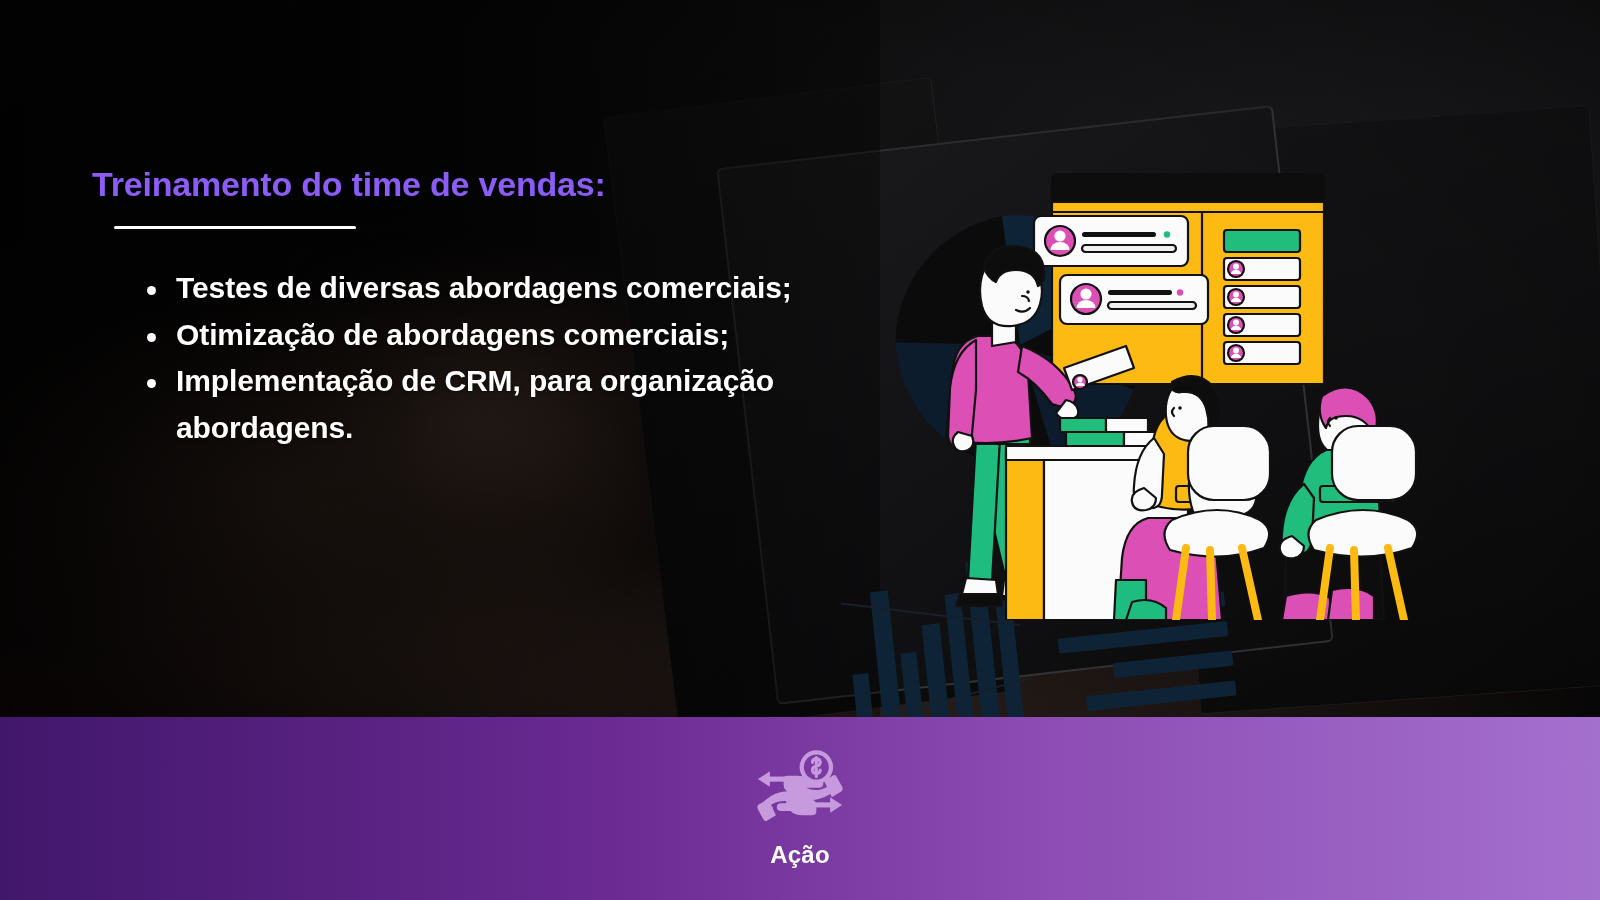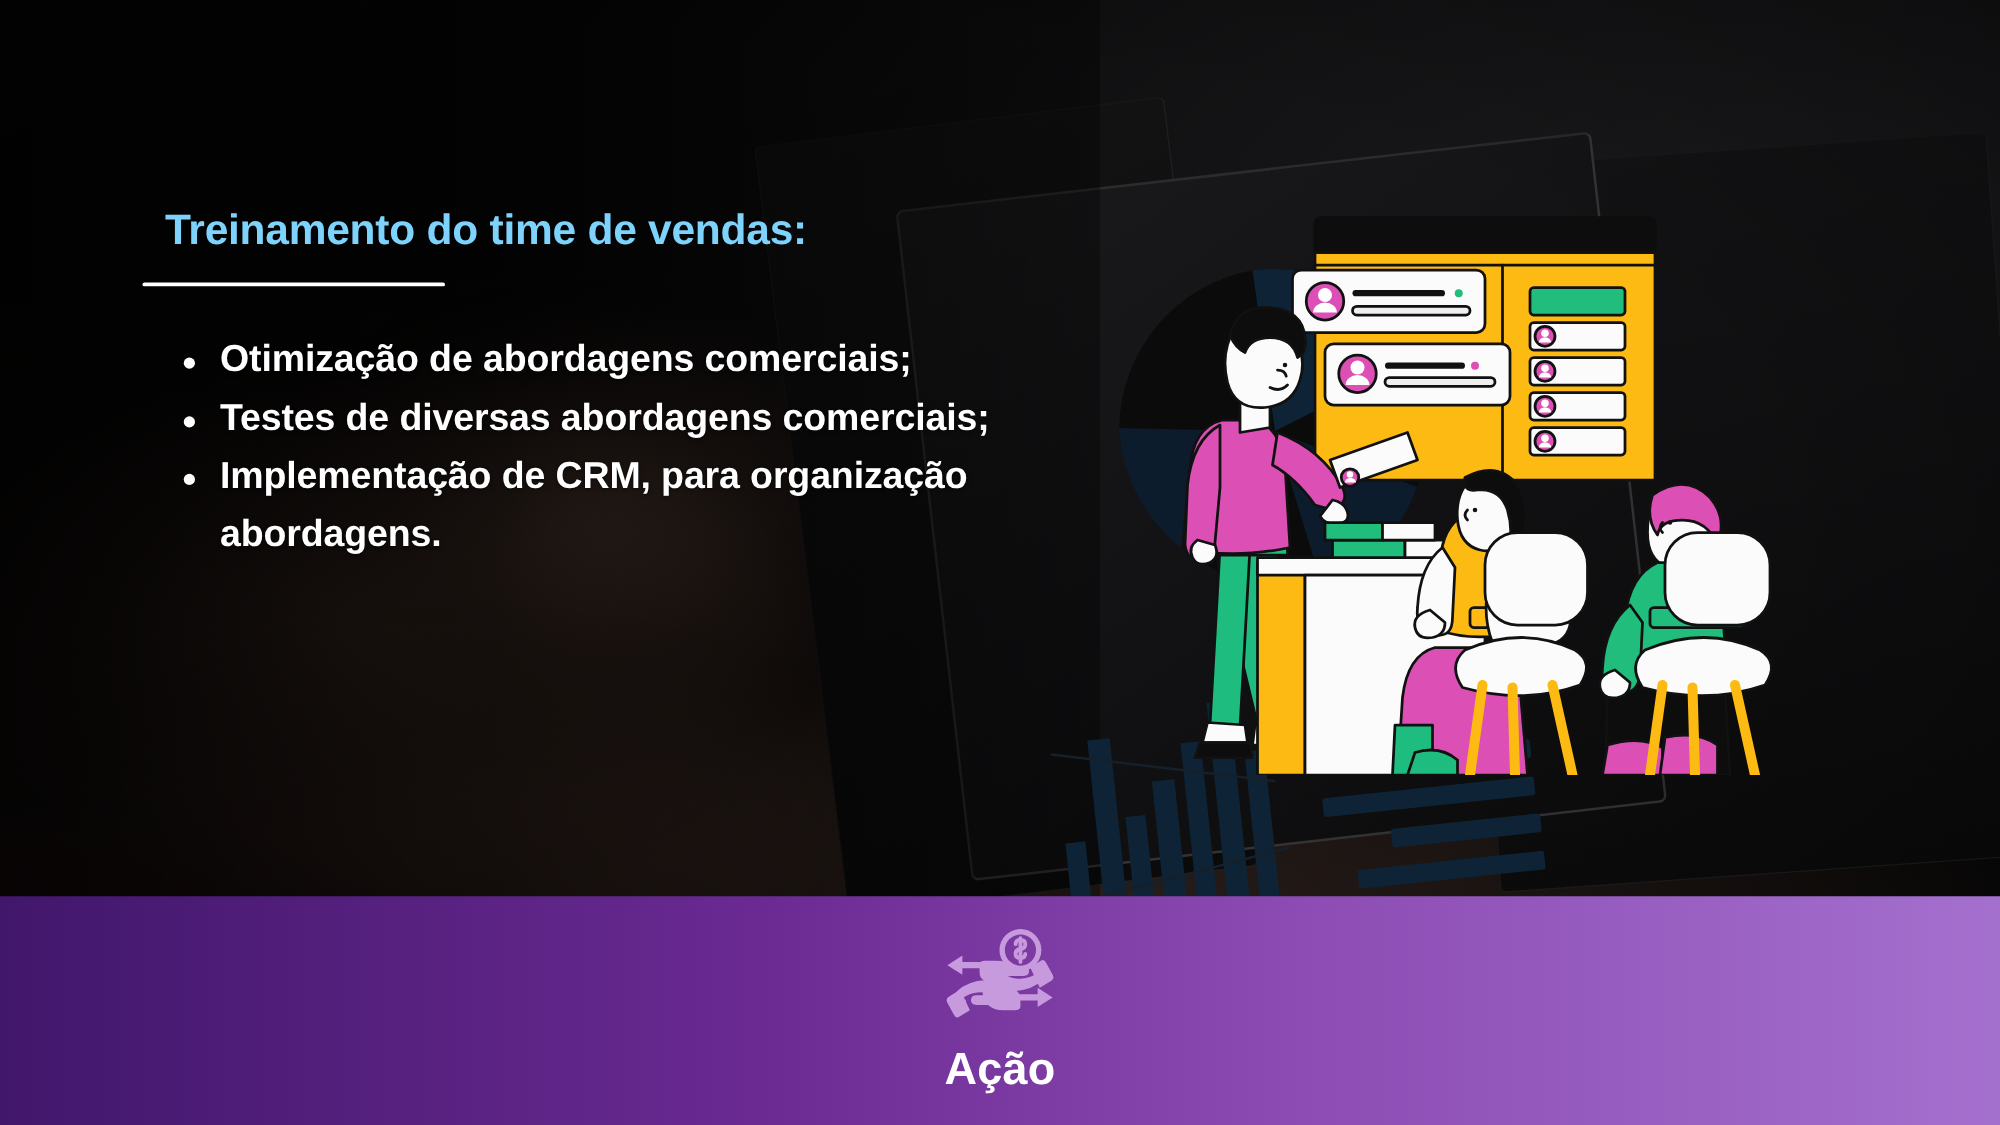--- a/index.html
+++ b/index.html
@@ -81,22 +81,22 @@
   .pie-deco { position:absolute; left:890px; top:215px; width:260px; height:260px; transform:rotate(-8deg); }
   .bars-deco { position:absolute; left:840px; top:530px; width:340px; height:190px; transform:rotate(-6deg); }
   .lines-deco { position:absolute; left:1050px; top:560px; width:260px; height:150px; transform:rotate(-6deg); }
 
   
   .illus { position:absolute; left:880px; top:150px; width:580px; height:470px; }
 
   
   .text-col { position:absolute; left:92px; top:165px; width:700px; }
   .title {
-    color:#7dd3fc; font-size:34px; font-weight:700; letter-spacing:-.2px;
-    line-height:1.15; white-space:nowrap;margin-left:40px;
+    color:#8b5cf6; font-size:34px; font-weight:700; letter-spacing:-.2px;
+    line-height:1.15; white-space:nowrap;
   }
   .rule { width:242px; height:3px; background:#ffffff; margin:22px 0 0 22px; border-radius:2px; }
   .bullets { margin:36px 0 0 50px; list-style:none; }
   .bullets li {
     position:relative; color:#ffffff; font-size:30px; font-weight:700;
     line-height:1.55; padding-left:34px; letter-spacing:-.1px;
     text-shadow:0 1px 3px rgba(0,0,0,.55);
   }
   .bullets li::before {
     content:""; position:absolute; left:5px; top:21px;
@@ -104,21 +104,21 @@
   }
 
   
   .footer {
     position:absolute; left:0; bottom:0; width:1600px; height:183px;
     background:linear-gradient(90deg,#41176b 0%,#6a2a92 38%,#8d4db4 66%,#a470ce 100%);
     display:flex; flex-direction:column; align-items:center; justify-content:center;
   }
   .footer-icon { width:96px; height:86px; display:block; margin-bottom:6px; }
   .footer-label {
-    color:#ffffff; font-size:36px; font-weight:700; letter-spacing:.2px;
+    color:#ffffff; font-size:24px; font-weight:700; letter-spacing:.2px;
   }
 </style>
 </head>
 <body>
 
 <div id="slide">
 
   <div class="photo-bg">
     <div class="photo-base"></div>
     <div class="hand-a"></div>
@@ -313,22 +313,22 @@
         <path d="M508 398 L524 470" fill="none" stroke="#FDBA12" stroke-width="8"></path>
       </g>
 
     </g>
   </svg>
 
   <div class="text-col">
     <h1 class="title">Treinamento do time de vendas:</h1>
     <div class="rule"></div>
     <ul class="bullets">
+      <li>Testes de diversas abordagens comerciais;</li>
       <li>Otimização de abordagens comerciais;</li>
-      <li>Testes de diversas abordagens comerciais;</li>
       <li>Implementação de CRM, para organização abordagens.</li>
     </ul>
   </div>
 
   <div class="footer">
     <svg class="footer-icon" viewBox="0 0 110 100">
       <g fill="#c79ade">
 
         <circle cx="74" cy="21" r="17" fill="none" stroke="#c79ade" stroke-width="5"></circle>
         <path d="M74 10 v22 M69.5 15.5 q0 -4 4.5 -4 q4.5 0 4.5 4 q0 4 -4.5 4.5 q-4.5 .5 -4.5 4.5 q0 4 4.5 4 q4.5 0 4.5 -4" fill="none" stroke="#c79ade" stroke-width="3.6" stroke-linecap="round"></path>

